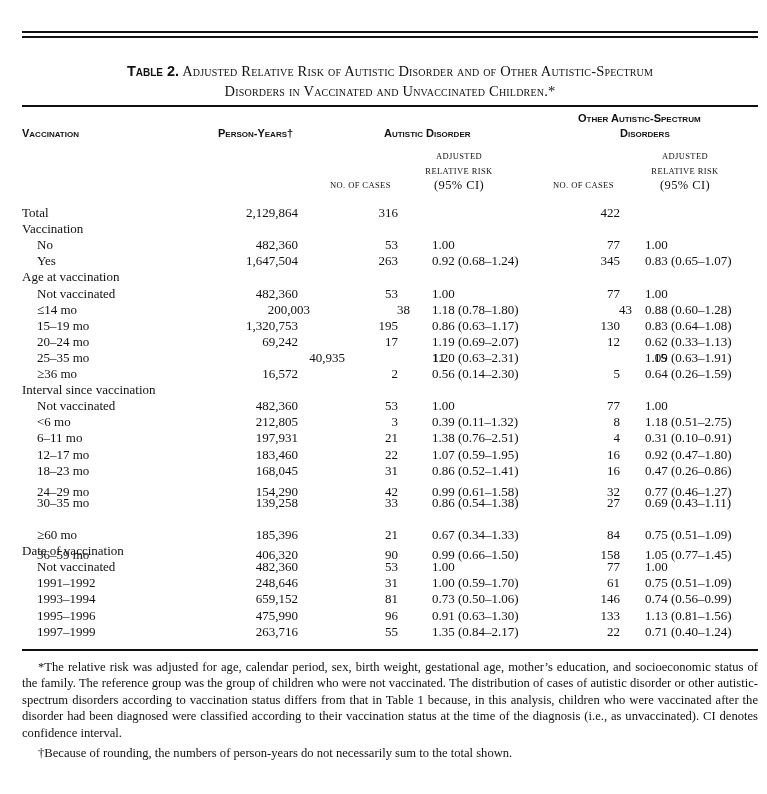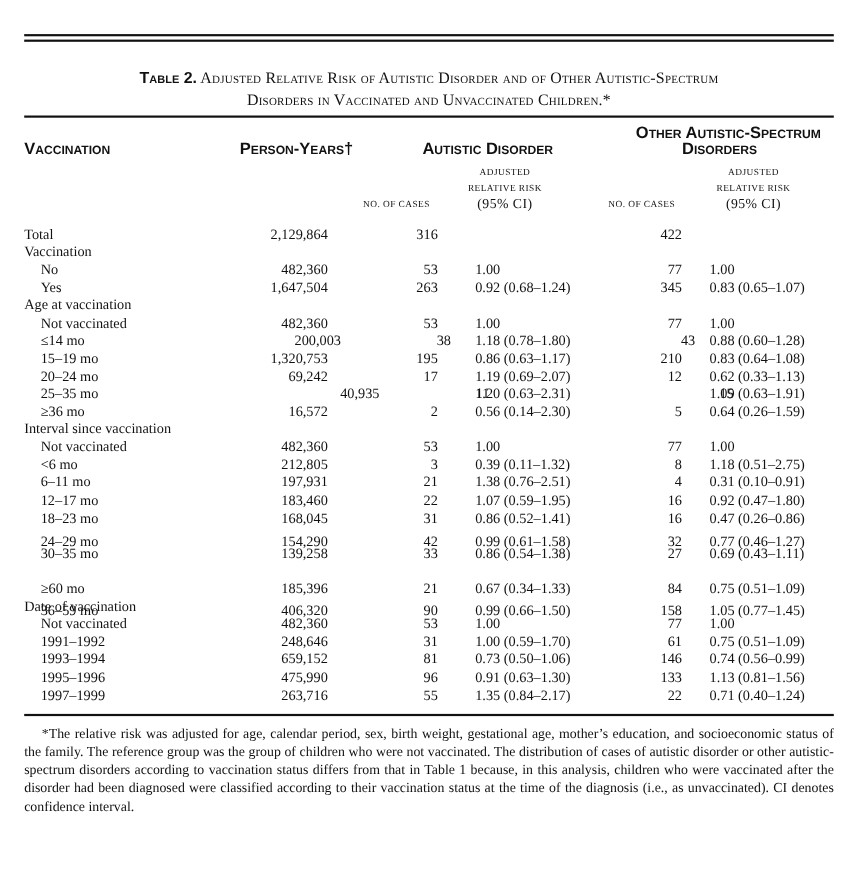--- a/index.html
+++ b/index.html
@@ -1,21 +1,21 @@
 <!DOCTYPE html>
 <html><head>
 <meta charset="utf-8">
 <style>
   html, body { margin: 0; padding: 0; background: #ffffff; }
   body { width: 767px; height: 794px; position: relative; overflow: hidden;
          font-family: "Liberation Serif", "DejaVu Serif", serif; color: #111; }
   .rule { position: absolute; left: 22px; width: 736px; background: #111; }
   .title { position: absolute; left: 0; width: 780px; text-align: center; font-size: 14.5px; letter-spacing: 0.2px; font-variant: small-caps; }
   .title .lab { font-family: "Liberation Sans", "DejaVu Sans", sans-serif; font-weight: bold; font-variant: small-caps; letter-spacing: 0; }
-  .hdr { position: absolute; font-family: "Liberation Sans", "DejaVu Sans", sans-serif; font-weight: bold; font-size: 15px; font-variant: small-caps; white-space: nowrap; }
+  .hdr { position: absolute; font-family: "Liberation Sans", "DejaVu Sans", sans-serif; font-weight: bold; font-size: 11px; font-variant: small-caps; white-space: nowrap; }
   .sub { position: absolute; font-size: 10px; text-transform: uppercase; letter-spacing: 0.4px; white-space: nowrap; text-align: center; line-height: 14.5px; font-variant: normal; }
   .sub.small { font-size: 8.5px; }
   .row { position: absolute; left: 0; width: 767px; height: 16px; font-size: 13px; line-height: 16px; }
   .row span { position: absolute; top: 0; white-space: nowrap; }
   .c-label { left: 22px; }
   .c-label.indent { left: 37px; }
   .c-py { right: 469px; text-align: right; }
   .c-n1 { right: 369px; text-align: right; }
   .c-rr1 { left: 432px; }
   .c-n2 { right: 147px; text-align: right; }
@@ -115,21 +115,21 @@
       <span class="c-n1">38</span>
       <span class="c-rr1">1.18 (0.78–1.80)</span>
       <span class="c-n2">43</span>
       <span class="c-rr2">0.88 (0.60–1.28)</span>
     </div>
     <div class="row" style="top: 317.7px;">
       <span class="c-label indent">15–19 mo</span>
       <span class="c-py">1,320,753</span>
       <span class="c-n1">195</span>
       <span class="c-rr1">0.86 (0.63–1.17)</span>
-      <span class="c-n2">210</span>
+      <span class="c-n2">130</span>
       <span class="c-rr2">0.83 (0.64–1.08)</span>
     </div>
     <div class="row" style="top: 333.8px;">
       <span class="c-label indent">20–24 mo</span>
       <span class="c-py">69,242</span>
       <span class="c-n1">17</span>
       <span class="c-rr1">1.19 (0.69–2.07)</span>
       <span class="c-n2">12</span>
       <span class="c-rr2">0.62 (0.33–1.13)</span>
     </div>
@@ -276,13 +276,14 @@
       <span class="c-rr1">1.35 (0.84–2.17)</span>
       <span class="c-n2">22</span>
       <span class="c-rr2">0.71 (0.40–1.24)</span>
     </div>
   </div>
 
 <div class="rule" style="top:649px;height:2px;"></div>
 
 <div class="foot" style="top:659px;">
   <p>*The relative risk was adjusted for age, calendar period, sex, birth weight, gestational age, mother’s education, and socioeconomic status of the family. The reference group was the group of children who were not vaccinated. The distri­bution of cases of autistic disorder or other autistic-spectrum disorders according to vaccination status differs from that in Table 1 because, in this analysis, children who were vaccinated after the disorder had been diagnosed were classified according to their vaccination status at the time of the diagnosis (i.e., as unvaccinated). CI denotes confidence interval.</p>
+  <p style="margin-top:4px;">†Because of rounding, the numbers of person-years do not necessarily sum to the total shown.</p>
 </div>
 
 </body></html>

